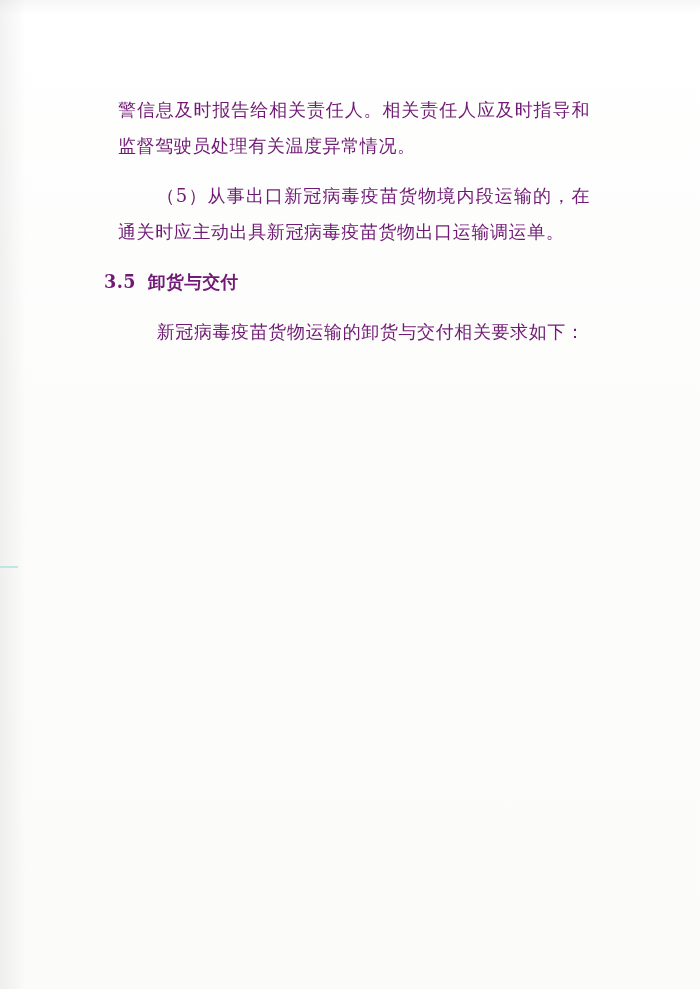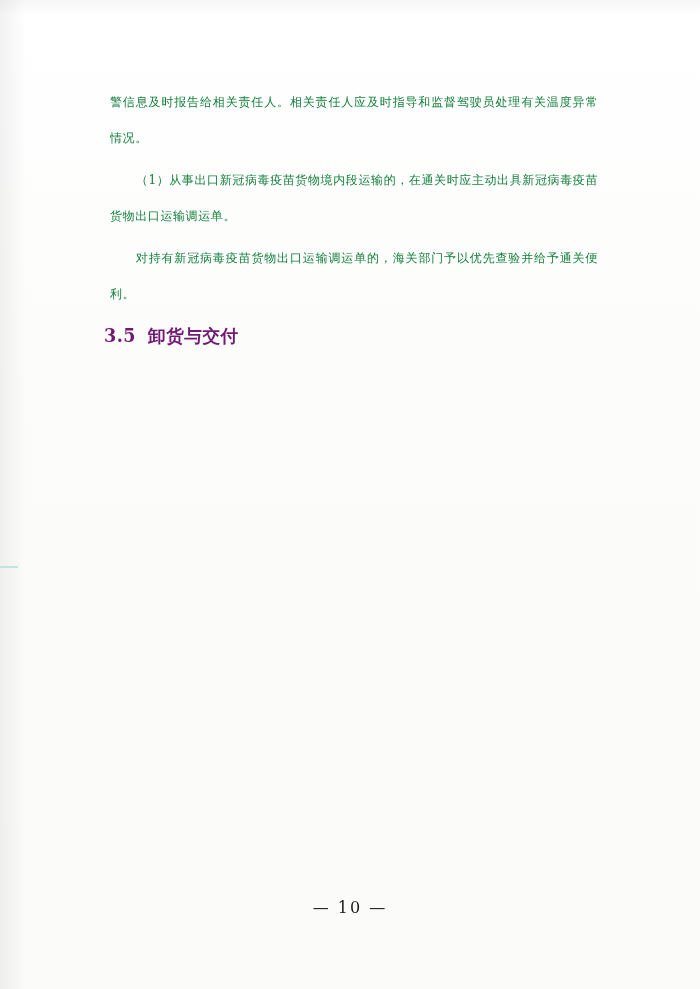--- a/index.html
+++ b/index.html
@@ -26,27 +26,27 @@
     background: linear-gradient(180deg, #ffffff 0%, #fcfcfb 40%, #fbfbfa 100%);
     pointer-events: none;
   }
   .content {
     position: absolute;
     left: 104px;
     top: 78px;
     width: 500px;
   }
   .para {
-    font-size: 12px;
+    font-size: 18px;
     line-height: 36px;
     letter-spacing: 0.6px;
     text-align: justify;
     text-justify: inter-ideograph;
-    margin: 6px;
-    color: #15803d;
+    margin: 14px;
+    color: #701a75;
   }
   .indent {
     text-indent: 2.15em;
   }
   .heading {
     font-size: 17.6px;
     line-height: 36px;
     letter-spacing: 0.5px;
     font-weight: bold;
     margin: 0;
@@ -99,29 +99,28 @@
   <div class="scan-tint"></div>
   <div class="top-edge"></div>
   <div class="spine-shadow"></div>
   <div class="edge-mark"></div>
 
   <div class="content">
 
     <p class="para">警信息及时报告给相关责任人。相关责任人应及时指导和监督驾驶员处理有关温度异常情况。</p>
 
 
-    <p class="para indent">（1）从事出口新冠病毒疫苗货物境内段运输的，在通关时应主动出具新冠病毒疫苗货物出口运输调运单。</p>
+    <p class="para indent">（5）从事出口新冠病毒疫苗货物境内段运输的，在通关时应主动出具新冠病毒疫苗货物出口运输调运单。</p>
 
-    <p class="para indent">对持有新冠病毒疫苗货物出口运输调运单的，海关部门予以优先查验并给予通关便利。</p>
 
     <h2 class="heading">
       <span class="num">3.5</span><span>卸货与交付</span>
     </h2>
 
+    <p class="para indent">新冠病毒疫苗货物运输的卸货与交付相关要求如下：</p>
 
 
 
 
 
   </div>
 
-  <div class="footer">— 10 —</div>
 </div>
 
 </body></html>

